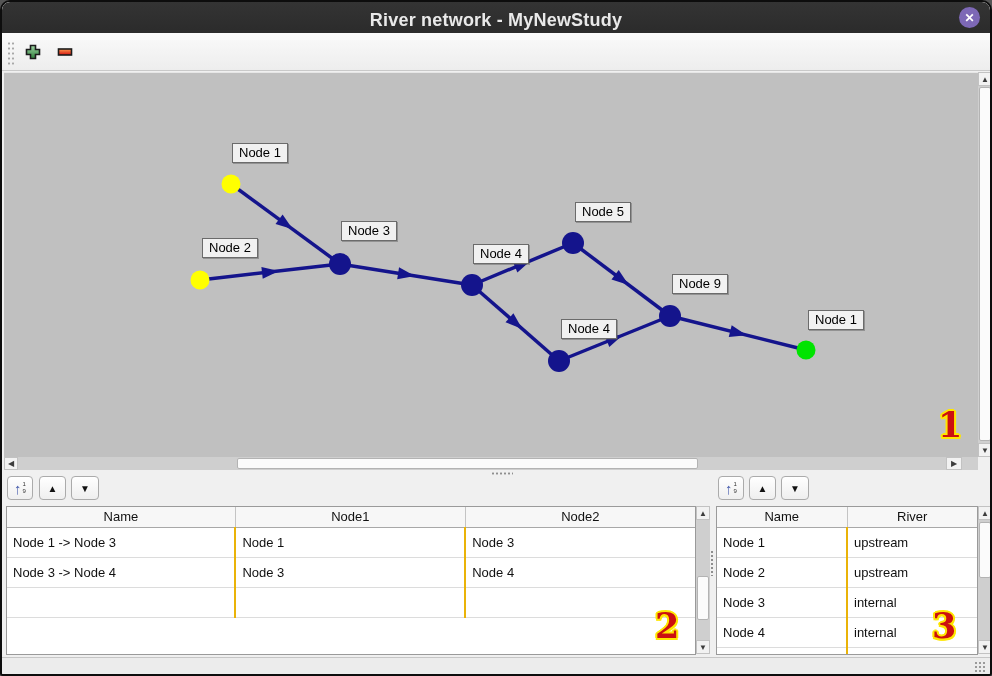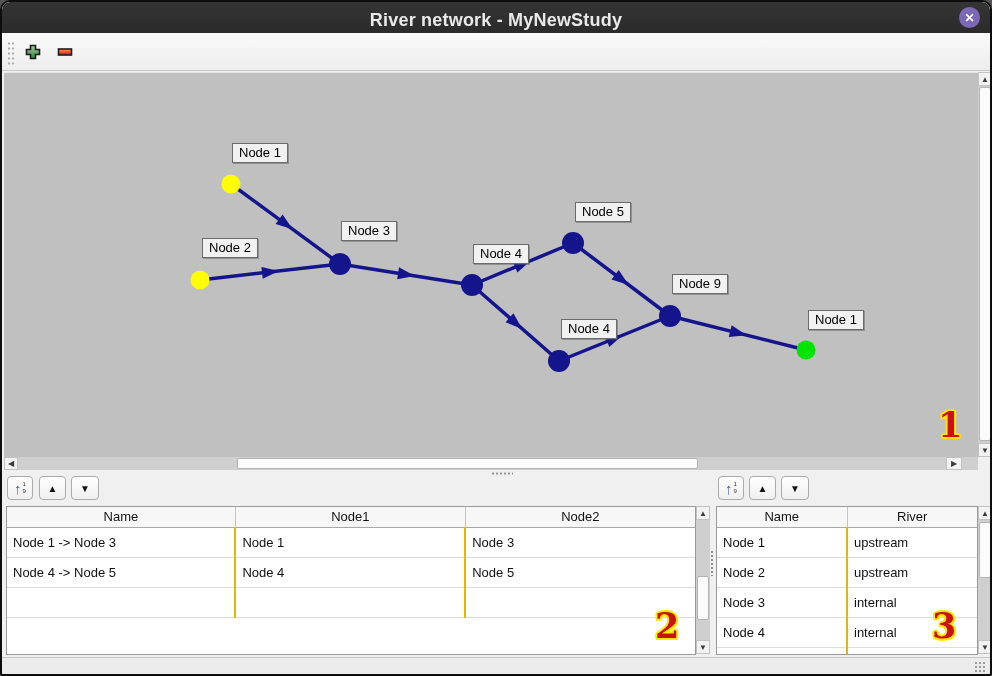--- a/index.html
+++ b/index.html
@@ -215,23 +215,23 @@
             <th>Node2</th>
           </tr>
         </thead>
       <tbody>
           <tr>
             <td>Node 1 -&gt; Node 3</td>
             <td>Node 1</td>
             <td>Node 3</td>
           </tr>
           <tr>
-            <td>Node 4 -&gt; Node 5</td>
+            <td>Node 3 -&gt; Node 4</td>
+            <td>Node 3</td>
             <td>Node 4</td>
-            <td>Node 5</td>
           </tr>
           <tr>
             <td></td>
             <td></td>
             <td></td>
           </tr>
         </tbody>
     </table>
   </div>
 

